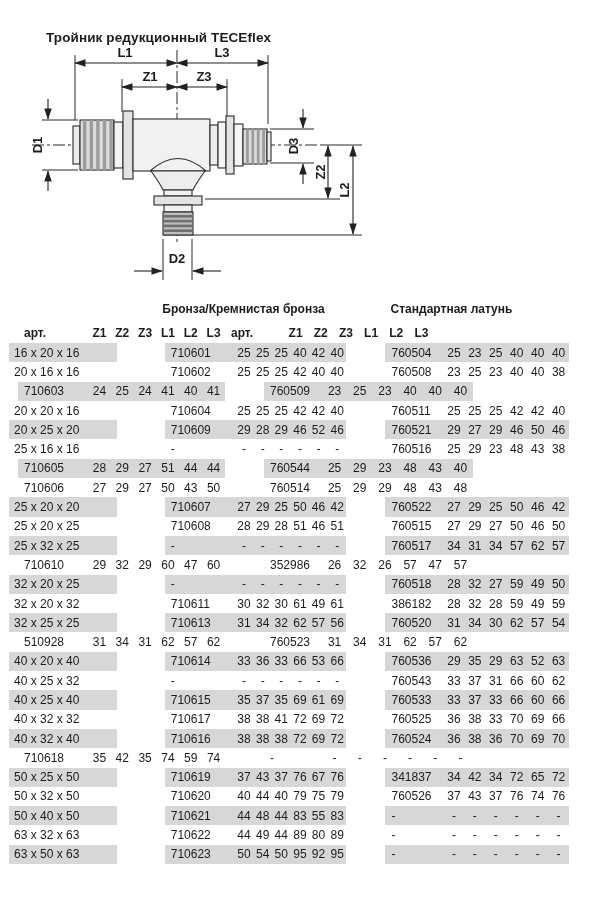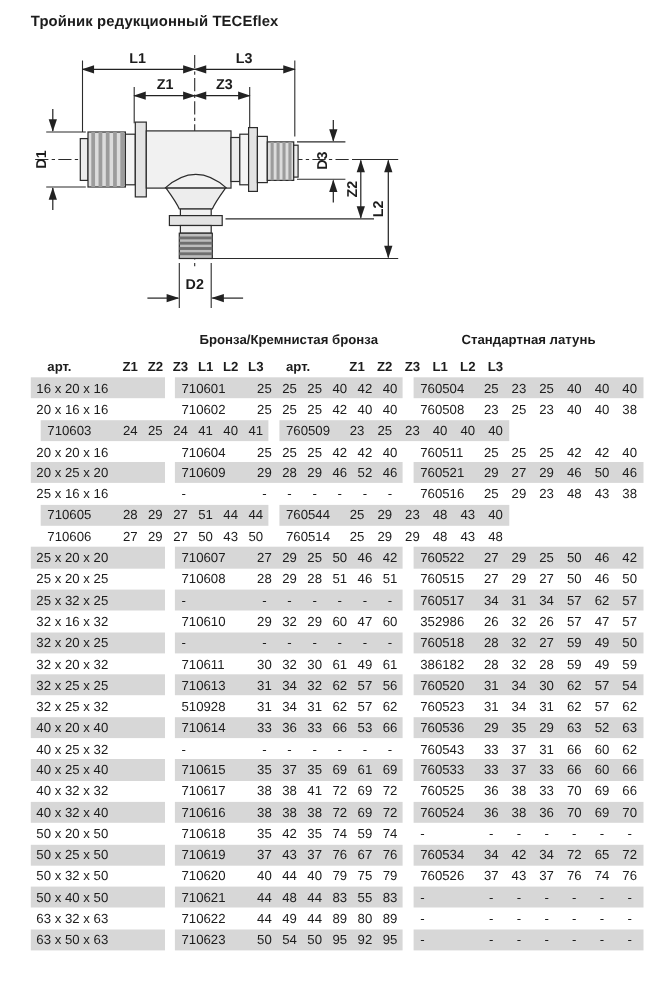--- a/index.html
+++ b/index.html
@@ -3,35 +3,35 @@
 <meta charset="utf-8">
 <style>
   html,body{margin:0;padding:0;}
   body{
     width:600px;height:900px;background:#ffffff;
     font-family:"Liberation Sans",sans-serif;color:#1c1c1c;
     position:relative;overflow:hidden;
   }
   .page{position:relative;width:600px;height:900px;}
   .title{
-    position:absolute;left:28px;top:12px;margin:0;
+    position:absolute;left:28px;top:12px;margin:18px;
     font-size:13.5px;font-weight:bold;letter-spacing:.1px;
   }
   .drawing{position:absolute;left:0;top:0;}
   .dims-table{
-    position:absolute;left:28px;top:303px;width:560px;
+    position:absolute;left:9px;top:303px;width:560px;
     font-size:12px;line-height:1;
   }
-  .trow{display:flex;align-items:center;height:19.3px;}
+  .trow{display:flex;align-items:center;height:19.3px;gap:39px;}
   .grouprow,.headrow{display:flex;align-items:center;height:20px;}
   .c-size{width:122px;padding-left:5px;box-sizing:border-box;height:100%;
     display:flex;align-items:center;}
   .blk{display:flex;align-items:center;height:100%;box-sizing:border-box;}
   .b1{width:207px;margin-left:9px;}
-  .b2{width:209px;margin-left:10px;}
+  .b2{width:209px;}
   .b1 .c-art{width:70px;}
   .b2 .c-art{width:58px;}
   .c-art{padding-left:6px;box-sizing:border-box;}
   .c-num{flex:1;text-align:center;}
   .hdr{font-weight:bold;}
   .gt{font-weight:bold;text-align:center;}
   .gt-spacer{width:131px;}
   .shaded .c-size,.shaded .blk{background:var(--row-shade,#d7d7d7);}
 </style>
 </head>
@@ -385,21 +385,20 @@
             <span class="c-art">760517</span>
             <span class="c-num">34</span>
             <span class="c-num">31</span>
             <span class="c-num">34</span>
             <span class="c-num">57</span>
             <span class="c-num">62</span>
             <span class="c-num">57</span>
           </div>
         </div>
         <div class="trow">
-          <div class="c-size">32 x 16 x 32</div>
           <div class="blk b1">
             <span class="c-art">710610</span>
             <span class="c-num">29</span>
             <span class="c-num">32</span>
             <span class="c-num">29</span>
             <span class="c-num">60</span>
             <span class="c-num">47</span>
             <span class="c-num">60</span>
           </div>
           <div class="blk b2">
@@ -469,21 +468,20 @@
             <span class="c-art">760520</span>
             <span class="c-num">31</span>
             <span class="c-num">34</span>
             <span class="c-num">30</span>
             <span class="c-num">62</span>
             <span class="c-num">57</span>
             <span class="c-num">54</span>
           </div>
         </div>
         <div class="trow">
-          <div class="c-size">32 x 25 x 32</div>
           <div class="blk b1">
             <span class="c-art">510928</span>
             <span class="c-num">31</span>
             <span class="c-num">34</span>
             <span class="c-num">31</span>
             <span class="c-num">62</span>
             <span class="c-num">57</span>
             <span class="c-num">62</span>
           </div>
           <div class="blk b2">
@@ -595,21 +593,20 @@
             <span class="c-art">760524</span>
             <span class="c-num">36</span>
             <span class="c-num">38</span>
             <span class="c-num">36</span>
             <span class="c-num">70</span>
             <span class="c-num">69</span>
             <span class="c-num">70</span>
           </div>
         </div>
         <div class="trow">
-          <div class="c-size">50 x 20 x 50</div>
           <div class="blk b1">
             <span class="c-art">710618</span>
             <span class="c-num">35</span>
             <span class="c-num">42</span>
             <span class="c-num">35</span>
             <span class="c-num">74</span>
             <span class="c-num">59</span>
             <span class="c-num">74</span>
           </div>
           <div class="blk b2">
@@ -627,21 +624,21 @@
           <div class="blk b1">
             <span class="c-art">710619</span>
             <span class="c-num">37</span>
             <span class="c-num">43</span>
             <span class="c-num">37</span>
             <span class="c-num">76</span>
             <span class="c-num">67</span>
             <span class="c-num">76</span>
           </div>
           <div class="blk b2">
-            <span class="c-art">760534</span>
+            <span class="c-art">341837</span>
             <span class="c-num">34</span>
             <span class="c-num">42</span>
             <span class="c-num">34</span>
             <span class="c-num">72</span>
             <span class="c-num">65</span>
             <span class="c-num">72</span>
           </div>
         </div>
         <div class="trow">
           <div class="c-size">50 x 32 x 50</div>

